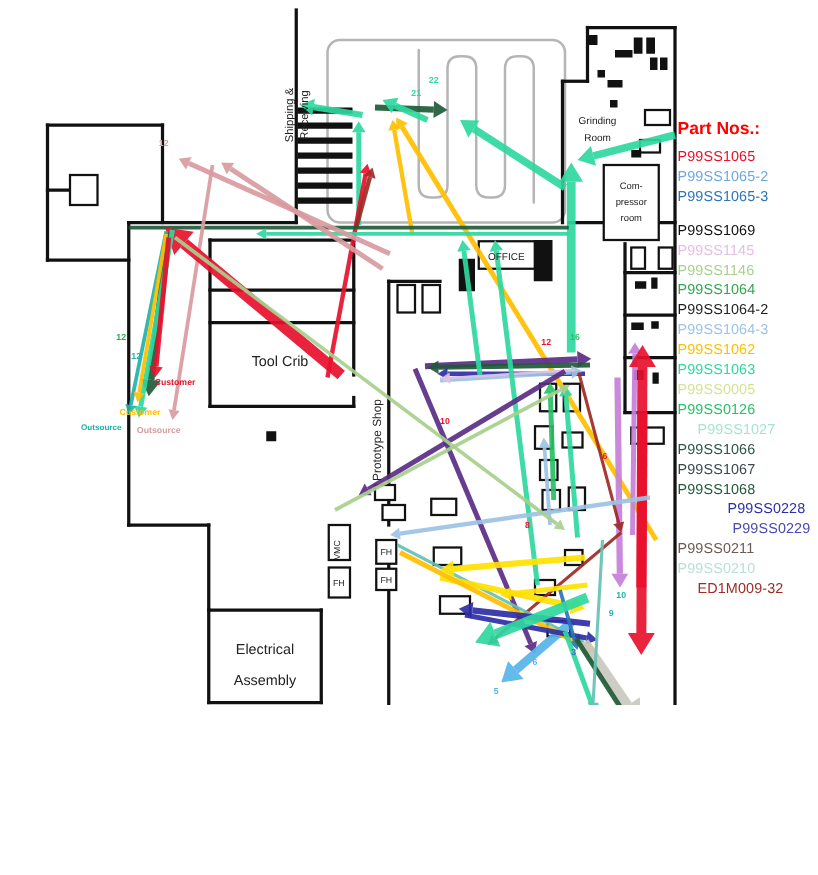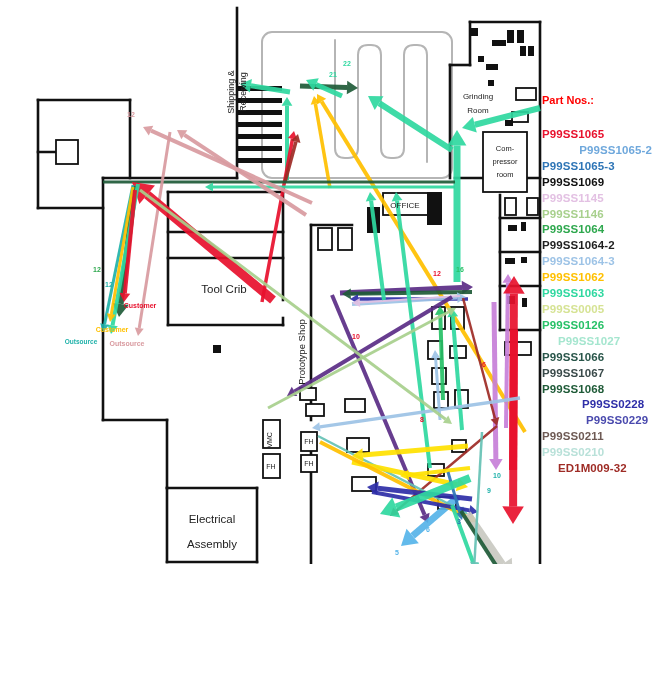--- a/index.html
+++ b/index.html
@@ -1,21 +1,21 @@
 <!DOCTYPE html>
 <html><head>
 <meta charset="utf-8">
 <style>
   html,body{margin:0;padding:0;background:#ffffff;}
   body{font-family:"Liberation Sans",sans-serif;}
   #stage{position:relative;width:654px;height:564px;background:#ffffff;overflow:hidden;}
   #plan{position:absolute;left:0;top:0;}
   #legend{position:absolute;left:542px;top:94px;width:110px;}
-  #legend .ltitle{font-size:11px;font-weight:bold;margin-bottom:21px;}
-  #legend .litem{font-size:11.5px;font-weight:700;line-height:15.9px;white-space:nowrap;letter-spacing:0.1px;}
+  #legend .ltitle{font-size:14px;font-weight:bold;margin-bottom:9px;}
+  #legend .litem{font-size:11.5px;font-weight:400;line-height:15.9px;white-space:nowrap;letter-spacing:0.1px;}
   svg text{font-family:"Liberation Sans",sans-serif;}
 </style>
 </head>
 <body>
 
 <div id="stage">
   <svg id="plan" width="654" height="700" viewBox="0 0 654 700">
     <g id="g-maze">
         <rect x="262" y="32" width="190" height="146" rx="10" fill="none" stroke="#b5b5b5" stroke-width="2"></rect>
         <path d="M335,40 L335,148 Q335,158 345,158 L348,158 Q358,158 358,148 L358,55 Q358,45 368,45 L371,45 Q381,45 381,55 L381,148 Q381,158 391,158 L394,158 Q404,158 404,148 L404,55 Q404,45 414,45 L417,45 Q427,45 427,55 L427,162" fill="none" stroke="#b5b5b5" stroke-width="2" stroke-linecap="round"></path>
@@ -282,23 +282,23 @@
         <text x="112" y="332" text-anchor="middle" font-size="7" fill="#ffc000" font-weight="600">Customer</text>
         <text x="81" y="344" text-anchor="middle" font-size="6.5" fill="#20b2aa" font-weight="600">Outsource</text>
         <text x="127" y="346" text-anchor="middle" font-size="7" fill="#d99ba0" font-weight="600">Outsource</text>
       </g>
   </svg>
 
   <div id="legend">
     <div class="ltitle" style="color: rgb(255, 0, 0);">Part Nos.:</div>
     <div id="legend-items">
         <div class="litem" style="color: rgb(232, 17, 45);">P99SS1065</div>
-        <div class="litem" style="color: rgb(111, 168, 220); text-align: right;">P99SS1065-2</div>
+        <div class="litem" style="color: rgb(111, 168, 220);">P99SS1065-2</div>
         <div class="litem" style="color: rgb(46, 117, 182);">P99SS1065-3</div>
-        <div class="litem" style="color: rgb(17, 17, 17);">P99SS1069</div>
+        <div class="litem" style="color: rgb(17, 17, 17); margin-top: 11px;">P99SS1069</div>
         <div class="litem" style="color: rgb(227, 193, 227);">P99SS1145</div>
         <div class="litem" style="color: rgb(168, 208, 141);">P99SS1146</div>
         <div class="litem" style="color: rgb(46, 168, 78);">P99SS1064</div>
         <div class="litem" style="color: rgb(31, 31, 31);">P99SS1064-2</div>
         <div class="litem" style="color: rgb(157, 195, 230);">P99SS1064-3</div>
         <div class="litem" style="color: rgb(255, 192, 0);">P99SS1062</div>
         <div class="litem" style="color: rgb(47, 216, 160);">P99SS1063</div>
         <div class="litem" style="color: rgb(214, 227, 148);">P99SS0005</div>
         <div class="litem" style="color: rgb(39, 193, 103);">P99SS0126</div>
         <div class="litem" style="color: rgb(165, 230, 207); margin-left: 16px;">P99SS1027</div>

